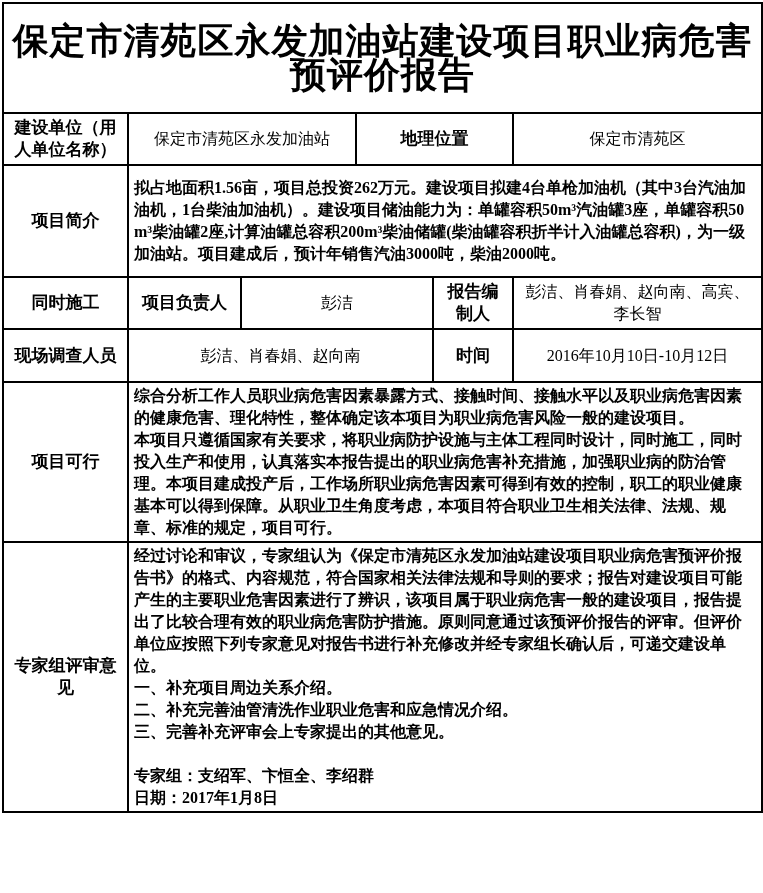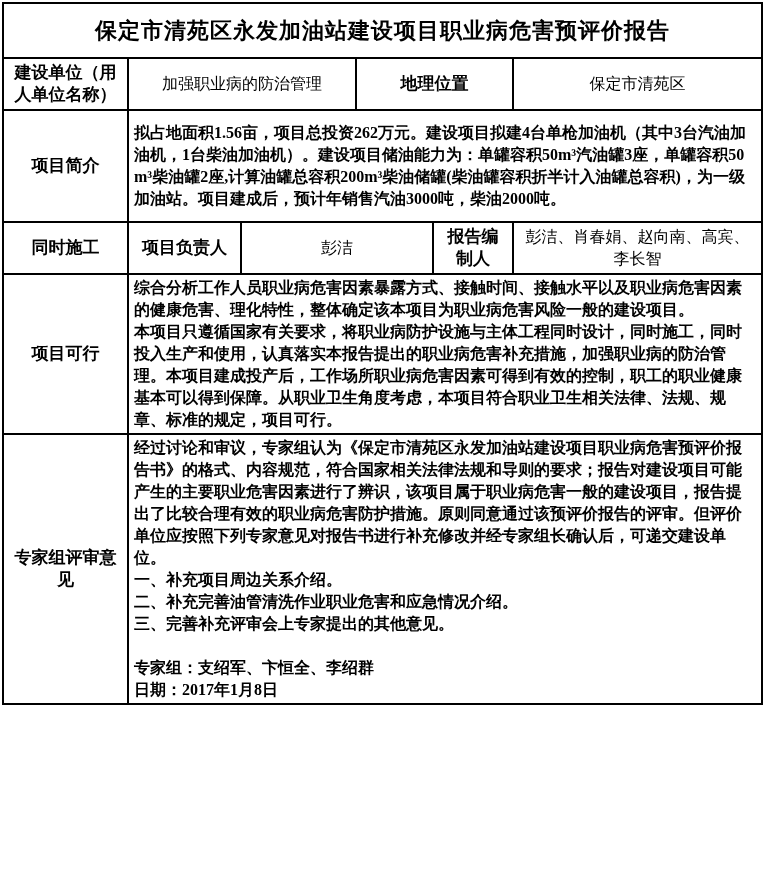--- a/index.html
+++ b/index.html
@@ -25,24 +25,24 @@
     padding: 2px 5px;
     vertical-align: middle;
     font-size: 16px;
     line-height: 22px;
     overflow: hidden;
     word-break: break-all;
   }
   td.title-cell {
     font-family: "Liberation Sans", sans-serif;
     font-weight: bold;
-    font-size: 22px;
-    line-height: 40px;
+    font-size: 36px;
+    line-height: 34px;
     text-align: center;
-    padding: 2px 4px;
+    padding: 20px 4px;
     letter-spacing: 1px;
   }
   td.label {
     font-family: "Liberation Sans", sans-serif;
     font-weight: bold;
     font-size: 17px;
     line-height: 22px;
     text-align: center;
     padding: 2px 4px;
   }
@@ -70,39 +70,45 @@
       <col style="width:80px">
       <col style="width:249px">
     </colgroup>
     <tbody>
       <tr>
         <td class="title-cell" colspan="6" style="height:49px">保定市清苑区永发加油站建设项目职业病危害预评价报告</td>
       </tr>
 
       <tr>
         <td class="label" style="height:46px">建设单位（用人单位名称）</td>
-        <td class="center" colspan="2">加强职业病的防治管理</td>
+        <td class="center" colspan="2">保定市清苑区永发加油站</td>
         <td class="label" colspan="2">地理位置</td>
         <td class="center">保定市清苑区</td>
       </tr>
 
 
       <tr>
         <td class="label" style="height:106px">项目简介</td>
         <td class="text prewrap" colspan="5">拟占地面积1.56亩，项目总投资262万元。建设项目拟建4台单枪加油机（其中3台汽油加油机，1台柴油加油机）。建设项目储油能力为：单罐容积50m³汽油罐3座，单罐容积50m³柴油罐2座,计算油罐总容积200m³柴油储罐(柴油罐容积折半计入油罐总容积)，为一级加油站。项目建成后，预计年销售汽油3000吨，柴油2000吨。</td>
       </tr>
 
       <tr>
         <td class="label" style="height:46px">同时施工</td>
         <td class="label">项目负责人</td>
         <td class="center" colspan="2">彭洁</td>
         <td class="label" style="padding:2px 6px">报告编制人</td>
         <td class="center">彭洁、肖春娟、赵向南、高宾、李长智</td>
       </tr>
 
+      <tr>
+        <td class="label" style="height:47px">现场调查人员</td>
+        <td class="center" colspan="3">彭洁、肖春娟、赵向南</td>
+        <td class="label">时间</td>
+        <td class="center">2016年10月10日-10月12日</td>
+      </tr>
 
 
       <tr>
         <td class="label" style="height:145px">项目可行</td>
         <td class="text prewrap" colspan="5">综合分析工作人员职业病危害因素暴露方式、接触时间、接触水平以及职业病危害因素的健康危害、理化特性，整体确定该本项目为职业病危害风险一般的建设项目。
 本项目只遵循国家有关要求，将职业病防护设施与主体工程同时设计，同时施工，同时投入生产和使用，认真落实本报告提出的职业病危害补充措施，加强职业病的防治管理。本项目建成投产后，工作场所职业病危害因素可得到有效的控制，职工的职业健康基本可以得到保障。从职业卫生角度考虑，本项目符合职业卫生相关法律、法规、规章、标准的规定，项目可行。</td>
       </tr>
 
       <tr>
         <td class="label" style="height:229px">专家组评审意见</td>

